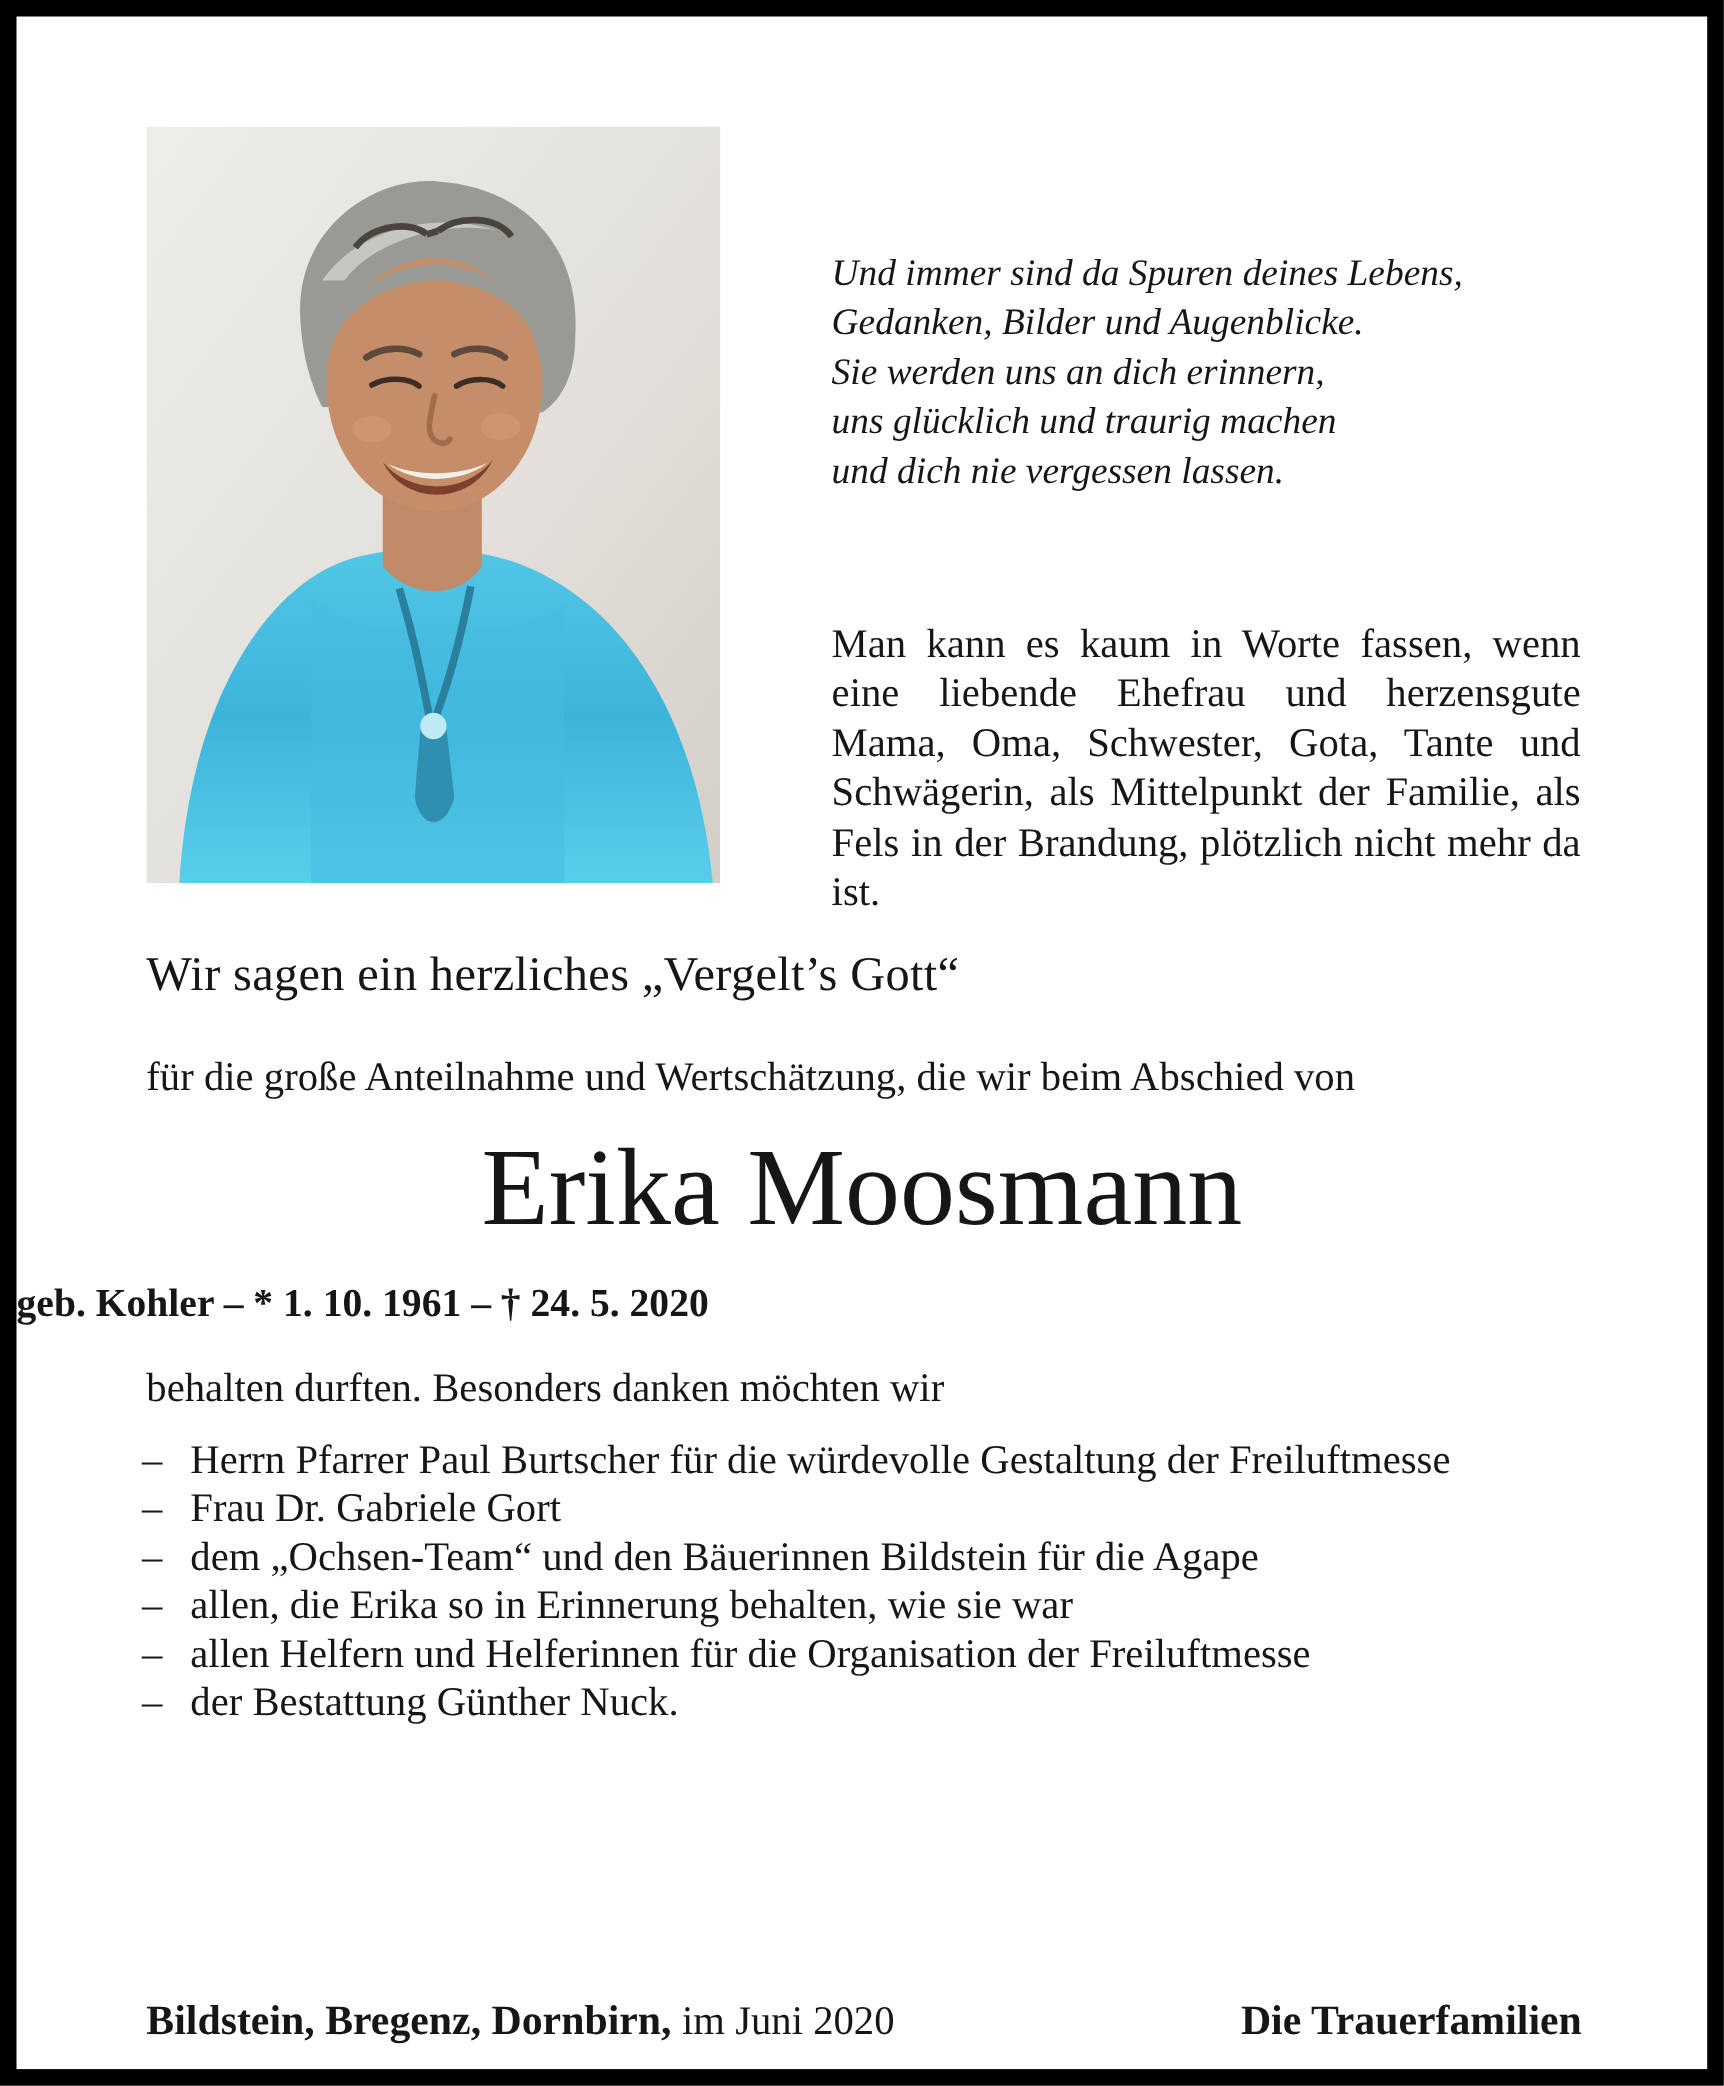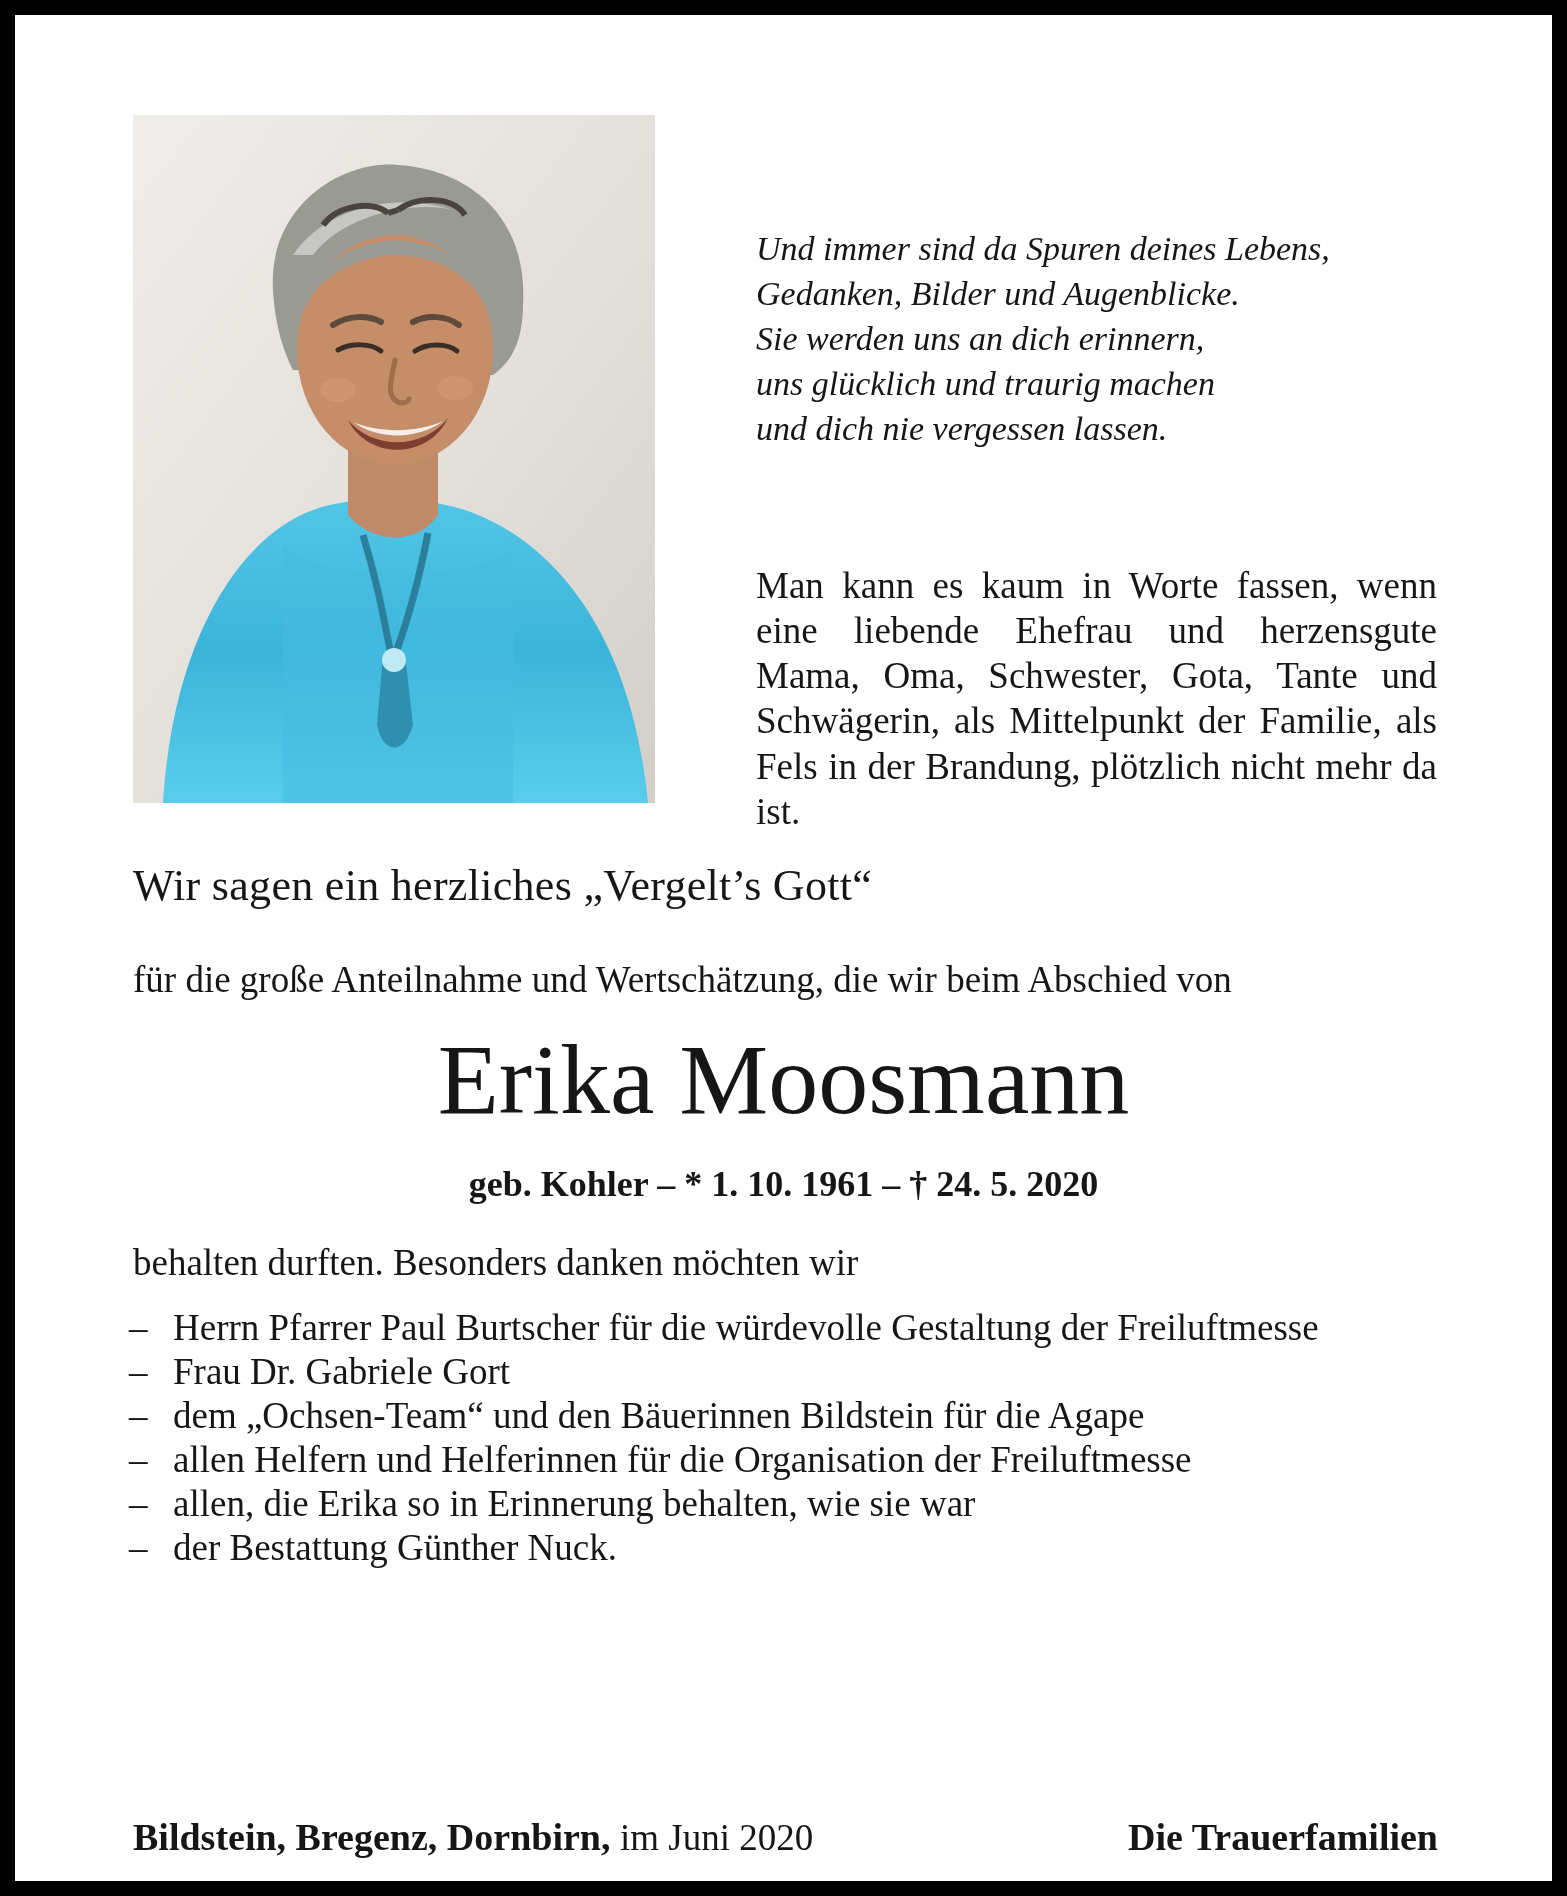--- a/index.html
+++ b/index.html
@@ -74,21 +74,20 @@
     left: 0; right: 0; top: 1015px;
     text-align: center;
     font-size: 100px;
     font-weight: 400;
     line-height: 1;
     margin: 0;
   }
   .life-dates {
     position: absolute;
     left: 0; right: 0; top: 1148px;
-    text-align: center;
     font-size: 36px;
     font-weight: 700;
     margin: 0;
   }
   .thanks-continuation {
     position: absolute;
     left: 118px; top: 1226px;
     font-size: 37px;
     margin: 0;
   }
@@ -202,22 +201,22 @@
     <h1 class="deceased-name">Erika Moosmann</h1>
 
     <p class="life-dates">geb. Kohler – * 1. 10. 1961 – † 24. 5. 2020</p>
 
     <p class="thanks-continuation">behalten durften. Besonders danken möchten wir</p>
 
     <ul class="thanks-list">
         <li class="thanks-item">Herrn Pfarrer Paul Burtscher für die würdevolle Gestaltung der Freiluftmesse</li>
         <li class="thanks-item">Frau Dr. Gabriele Gort</li>
         <li class="thanks-item">dem „Ochsen-Team“ und den Bäuerinnen Bildstein für die Agape</li>
+        <li class="thanks-item">allen, die Erika so in Erinnerung behalten, wie sie war</li>
         <li class="thanks-item">allen Helfern und Helferinnen für die Organisation der Freiluftmesse</li>
-        <li class="thanks-item">allen, die Erika so in Erinnerung behalten, wie sie war</li>
         <li class="thanks-item">der Bestattung Günther Nuck.</li>
       </ul>
 
     <div class="footer">
       <div class="footer-left">
         <span class="footer-places">Bildstein, Bregenz, Dornbirn,</span>
         <span class="footer-date">im Juni 2020</span>
       </div>
       <div class="footer-signature">Die Trauerfamilien</div>
     </div>

